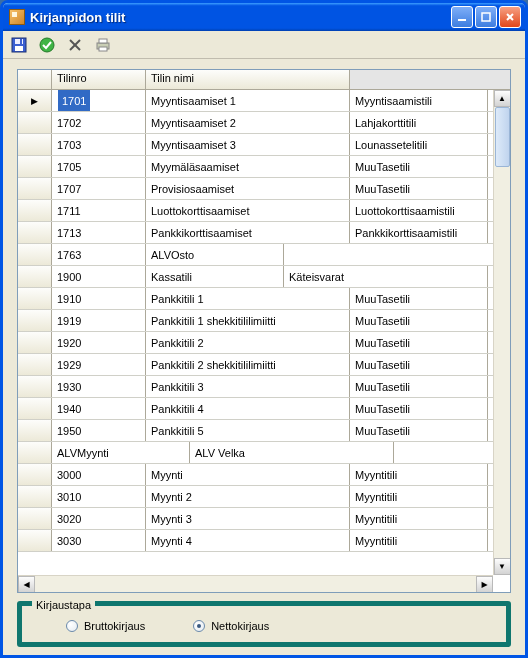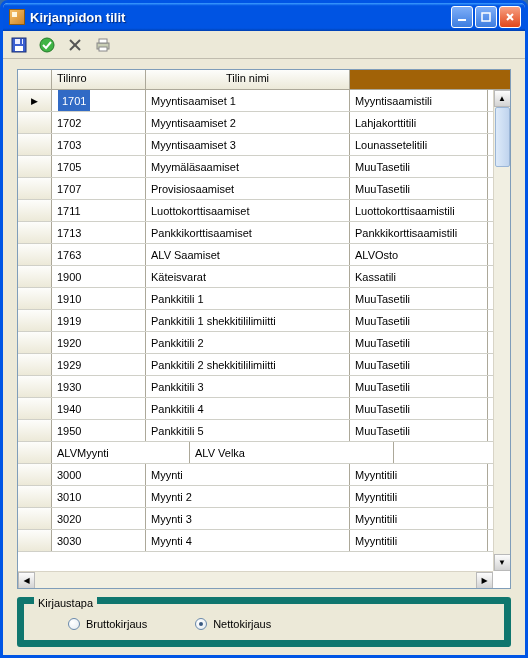--- a/index.html
+++ b/index.html
@@ -69,36 +69,36 @@
   .grid-wrap {
     flex:1;
     border:1px solid #7f9db9;
     background:#fff;
     position:relative;
     overflow:hidden;
     display:flex;flex-direction:column;
   }
   .grid-header {
     display:flex;
-    background:#a16207;
+    background:#e5e5e5;
     border-bottom:1px solid #aca899;
     height:20px;
   }
   .gh, .gc {
     border-right:1px solid #aca899;
     padding:2px 5px;
     overflow:hidden;white-space:nowrap;text-overflow:ellipsis;
   }
   .gh {
     background:linear-gradient(to bottom,#fdfdfb,#ece9d8);
     font-weight:normal;
   }
   .col-marker{width:34px;min-width:34px;}
   .col-0{width:94px;min-width:94px;}
-  .col-1{width:204px;min-width:204px;text-align:center;}
+  .col-1{width:204px;min-width:204px;}
   .col-2{width:138px;min-width:138px;}
   .grid-body {
     flex:1;
     overflow:hidden;
     background:#fff;
   }
   .grid-row {
     display:flex;
     height:22px;
     border-bottom:1px solid #d0d0c8;
@@ -129,21 +129,21 @@
   .scroll-h {
     height:17px;background:#f1efe2;
     border-top:1px solid #d8d4c6;
     position:absolute;left:0;right:17px;bottom:0;
     display:flex;justify-content:space-between;align-items:center;
   }
   .sbtn{width:17px;height:17px;background:linear-gradient(to bottom,#fdfdfd,#d3d3d3);border:1px solid #b9b9b9;display:flex;align-items:center;justify-content:center;font-size:8px;}
   .thumb-v{width:15px;height:60px;background:linear-gradient(to right,#ddeaf9,#c0d4ee);border:1px solid #9ab5d6;border-radius:2px;margin-top:0;}
   .groupbox{
     margin-top:8px;
-    border:7px solid #0f766e;
+    border:5px solid #0f766e;
     border-radius:3px;
     padding:8px 14px 10px 14px;
     position:relative;
   }
   .groupbox .legend{
     position:absolute;top:-7px;left:10px;background:#ece9d8;padding:0 4px;font-size:11px;
   }
   .radios{display:flex;gap:48px;padding-left:30px;padding-top:6px;}
   .radio-opt{display:flex;align-items:center;gap:6px;}
   .radio-dot{width:12px;height:12px;border:1px solid #6b8aab;border-radius:50%;background:radial-gradient(circle at 35% 35%,#fff,#e3eaf0);position:relative;}
@@ -255,28 +255,27 @@
           </div>
           <div class="grid-row">
             <div class="marker"></div>
             <div class="gc col-0">1713</div>
             <div class="gc col-1">Pankkikorttisaamiset</div>
             <div class="gc col-2">Pankkikorttisaamistili</div>
           </div>
           <div class="grid-row">
             <div class="marker"></div>
             <div class="gc col-0">1763</div>
-            <div class="gc col-1">ALV Saamiset</div>
             <div class="gc col-2">ALVOsto</div>
           </div>
           <div class="grid-row">
             <div class="marker"></div>
             <div class="gc col-0">1900</div>
+            <div class="gc col-2">Kassatili</div>
             <div class="gc col-1">Käteisvarat</div>
-            <div class="gc col-2">Kassatili</div>
           </div>
           <div class="grid-row">
             <div class="marker"></div>
             <div class="gc col-0">1910</div>
             <div class="gc col-1">Pankkitili 1</div>
             <div class="gc col-2">MuuTasetili</div>
           </div>
           <div class="grid-row">
             <div class="marker"></div>
             <div class="gc col-0">1919</div>

